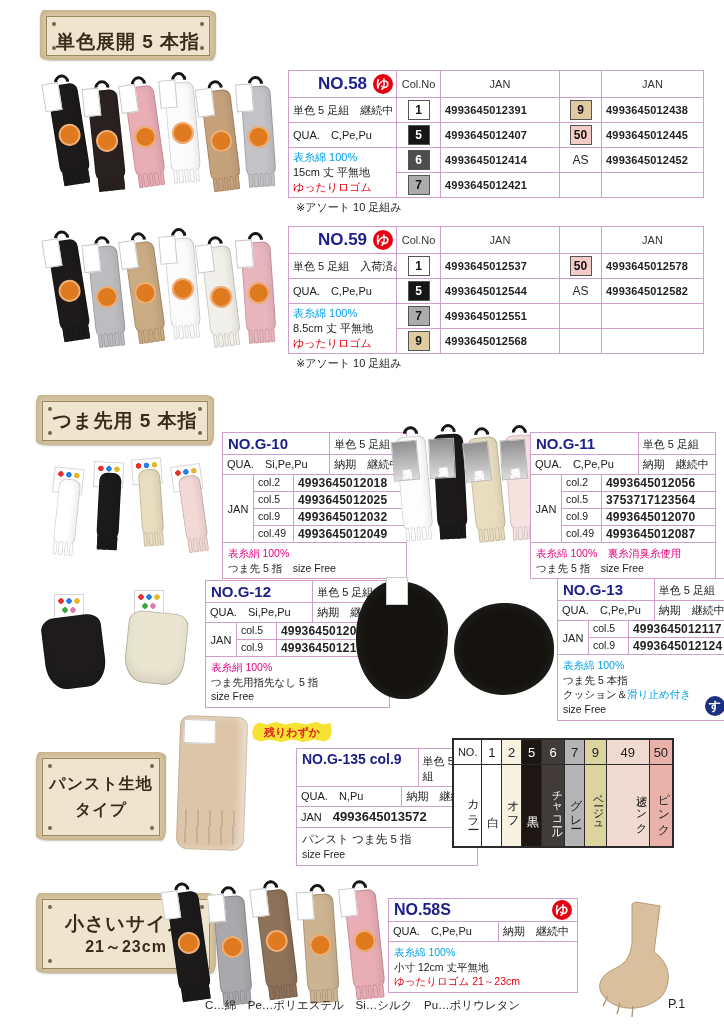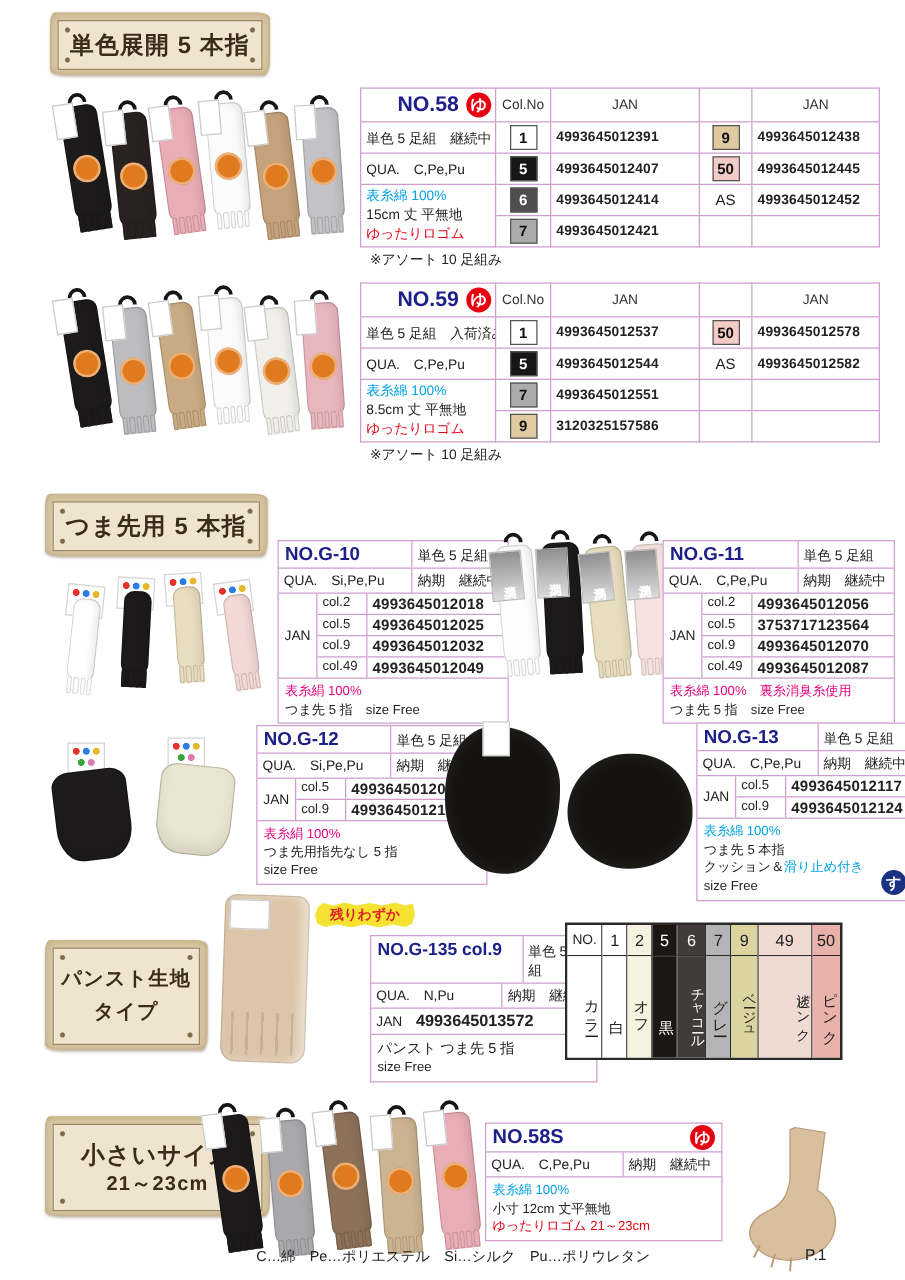--- a/index.html
+++ b/index.html
@@ -75,21 +75,21 @@
   .pkg{position:absolute;background:#dcc5a8;border-radius:10px 10px 12px 12px;box-shadow:inset 0 0 0 1px rgba(0,0,0,.12), inset -6px 0 8px rgba(255,255,255,.45);}
   .pkg-label{position:absolute;left:4px;top:4px;width:30px;height:22px;background:#fff;border:1px solid #ccc;}
   .zan{background:#f5e233;color:#dd2222;font-size:11px;font-weight:bold;text-align:center;line-height:20px;clip-path:polygon(3% 18%,8% 2%,18% 12%,30% 0%,42% 12%,55% 2%,67% 12%,80% 0%,90% 12%,98% 4%,100% 50%,97% 85%,90% 98%,78% 88%,64% 100%,50% 88%,36% 100%,22% 88%,10% 98%,2% 84%,0% 50%);}
 </style>
 </head>
 <body>
 
 <div id="page">
 
   <div class="abs sign" style="left:40px;top:10px;width:176px;height:50px;box-sizing:border-box;">
-    <div class="sign-inner" style="font-size:19px;">
+    <div class="sign-inner" style="font-size:19px;justify-content:flex-end;">
         <span>単色展開 5 本指</span>
       </div>
   </div>
 
   <div class="abs" style="left:50px;top:72px;width:240px;height:152px;">
     <div class="sock" style="left:0px;top:2px;transform:rotate(-9deg);">
         <div class="hook"></div>
         <div class="sbody" style="background: rgb(28, 26, 26);">
           <div class="tag"></div>
           <div class="sticker"></div>
@@ -348,21 +348,21 @@
         <div>8.5cm 丈 平無地</div>
         <div class="red">ゆったりロゴム</div>
       </td>
       <td class="cnc"><span class="colbox" style="background: rgb(171, 171, 171);"><span style="color: rgb(17, 17, 17);">7</span></span></td>
       <td class="jan">4993645012551</td>
       <td></td>
       <td></td>
     </tr>
     <tr style="height:25px;">
       <td class="cnc"><span class="colbox" style="background: rgb(224, 202, 162);"><span style="color: rgb(17, 17, 17);">9</span></span></td>
-      <td class="jan">3120325157586</td>
+      <td class="jan">4993645012568</td>
       <td></td>
       <td></td>
     </tr>
   </tbody>
     </table>
   <div class="abs note" style="left:296px;top:356px;">※アソート 10 足組み</div>
 
   <div class="abs sign" style="left:36px;top:395px;width:178px;height:50px;box-sizing:border-box;">
     <div class="sign-inner" style="font-size:19px;">
         <span>つま先用 5 本指</span>
@@ -787,15 +787,15 @@
   </div>
 
   <div class="abs" style="left:588px;top:900px;width:90px;height:120px;">
     <svg width="90" height="120" viewBox="0 0 90 120">
       <path d="M48,2 L72,6 L66,52 C84,64 84,86 72,98 C52,114 24,110 14,94 C8,84 14,74 28,68 C40,62 42,54 44,44 L44,4 Z" stroke="#b89a74" stroke-width="1" fill="#d9bf9e"></path>
       <path d="M20,96 l-5,10 M32,103 l-3,11 M45,106 l-1,11" stroke="#b89a74" stroke-width="1.5" fill="none"></path>
     </svg>
   </div>
 
   <div class="abs" style="left:205px;top:998px;font-size:11.5px;color:#222;">C…綿　Pe…ポリエステル　Si…シルク　Pu…ポリウレタン</div>
-  <div class="abs" style="left:644px;top:997px;font-size:12.5px;color:#222;">P.1</div>
+  <div class="abs" style="left:668px;top:997px;font-size:12.5px;color:#222;">P.1</div>
 
 </div>
 
 </body></html>

